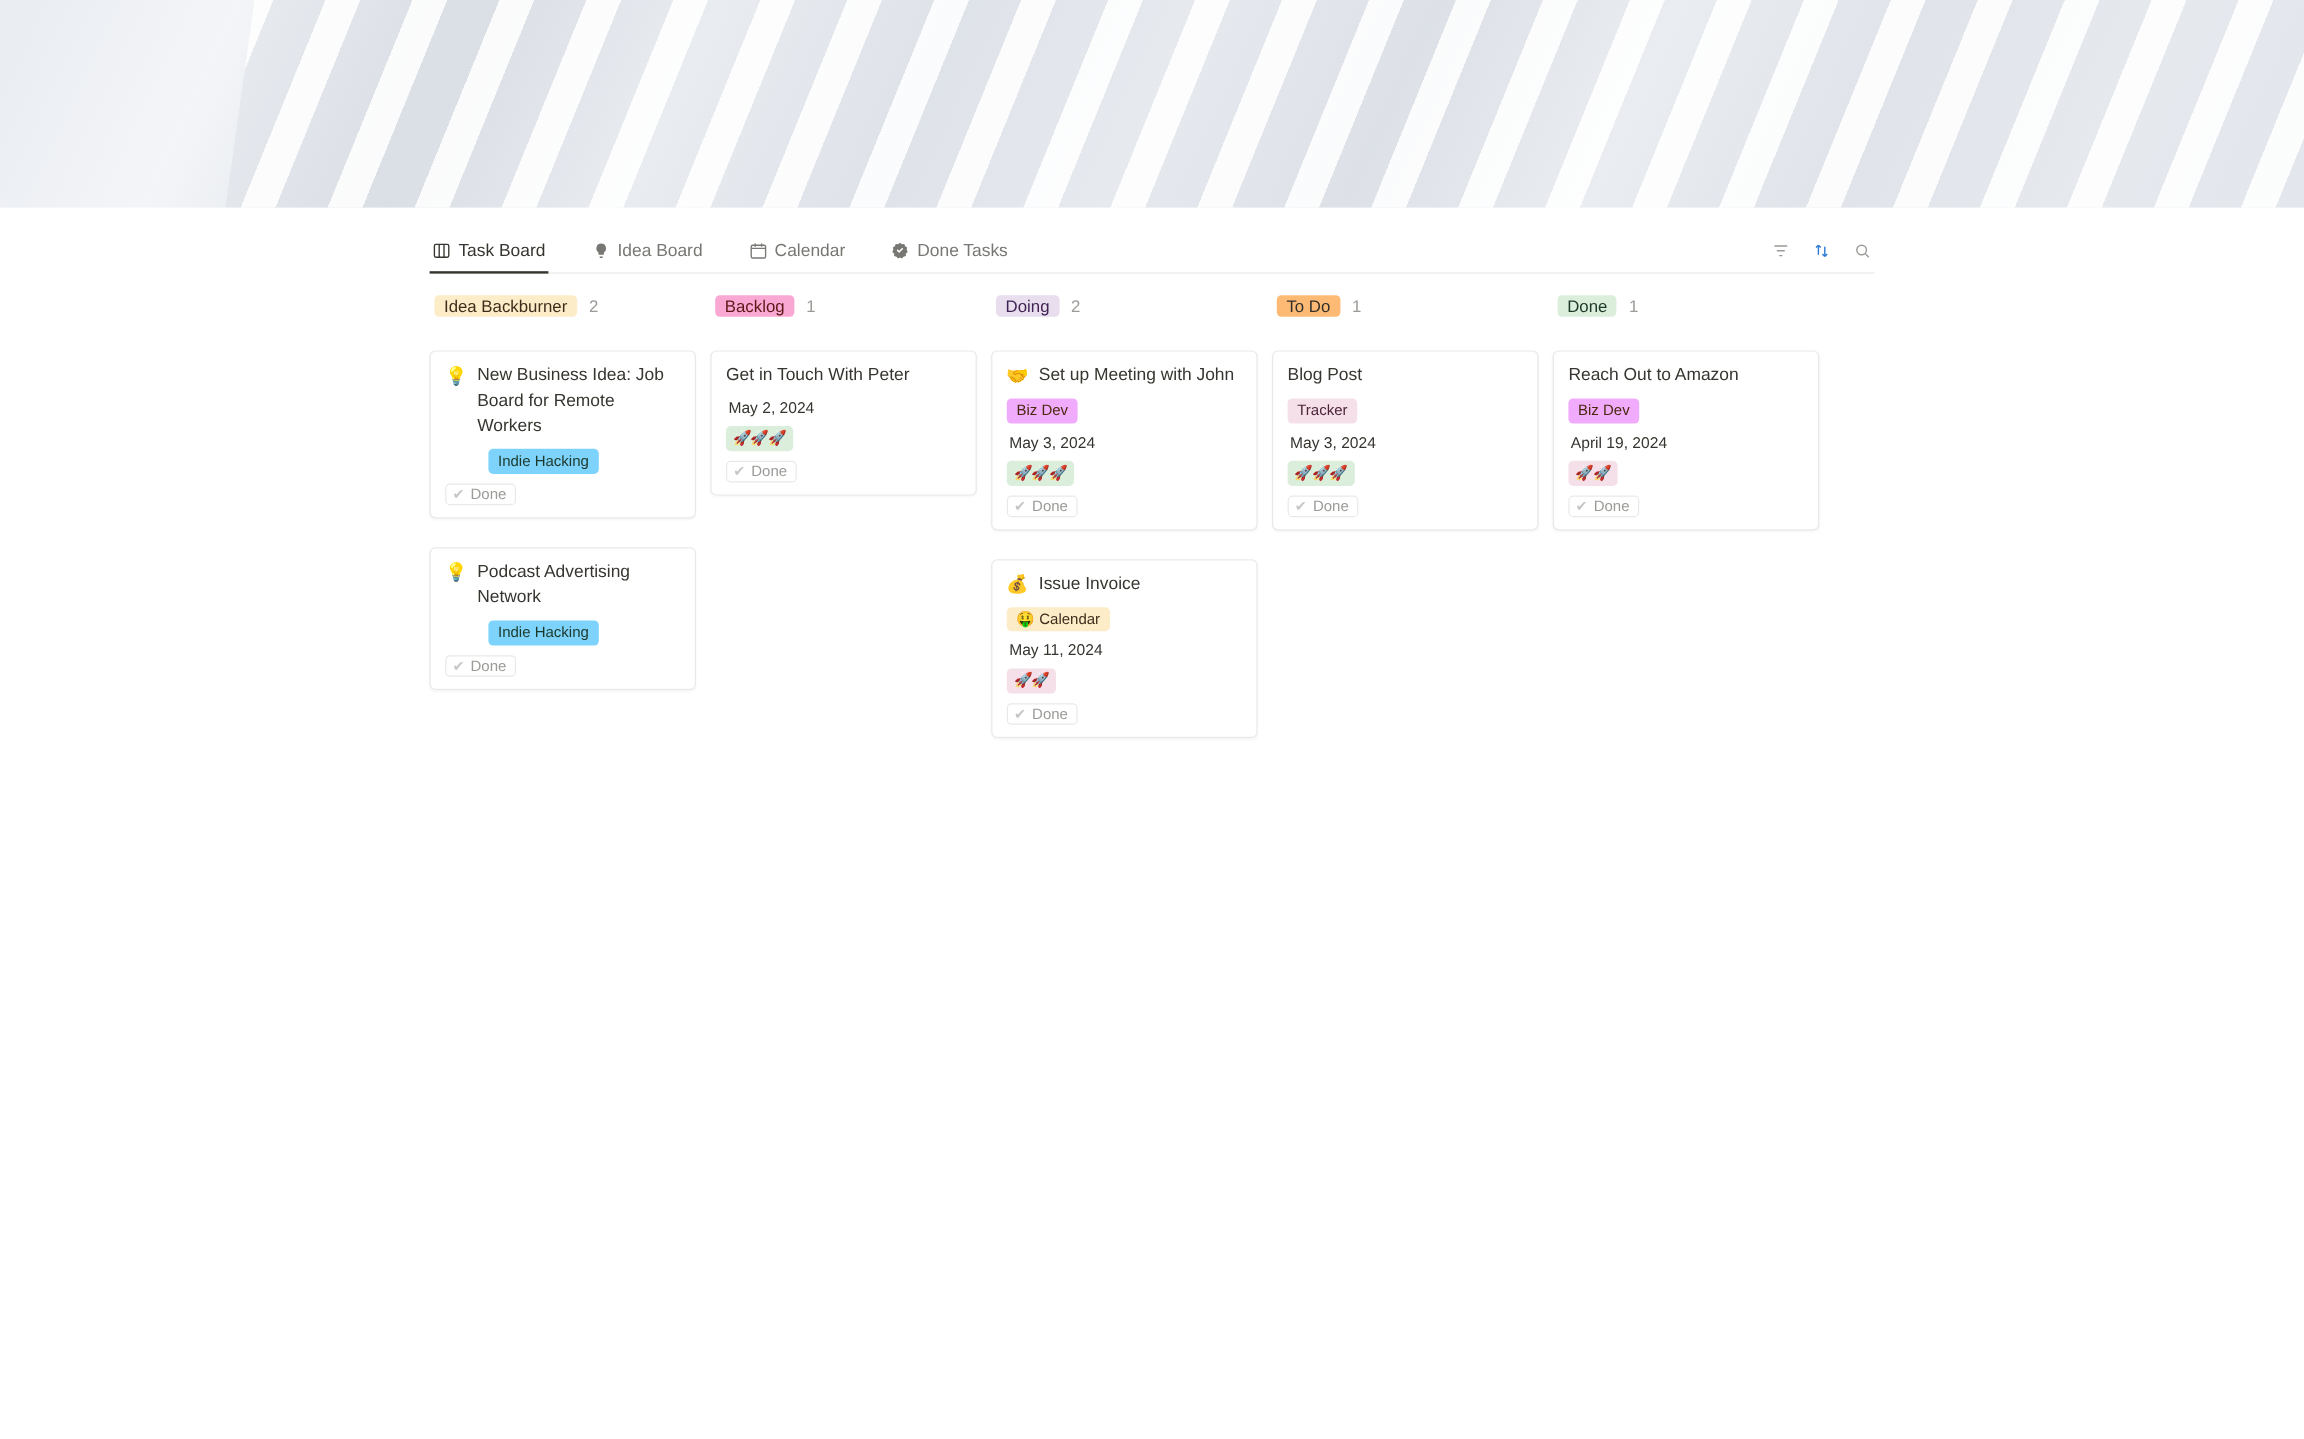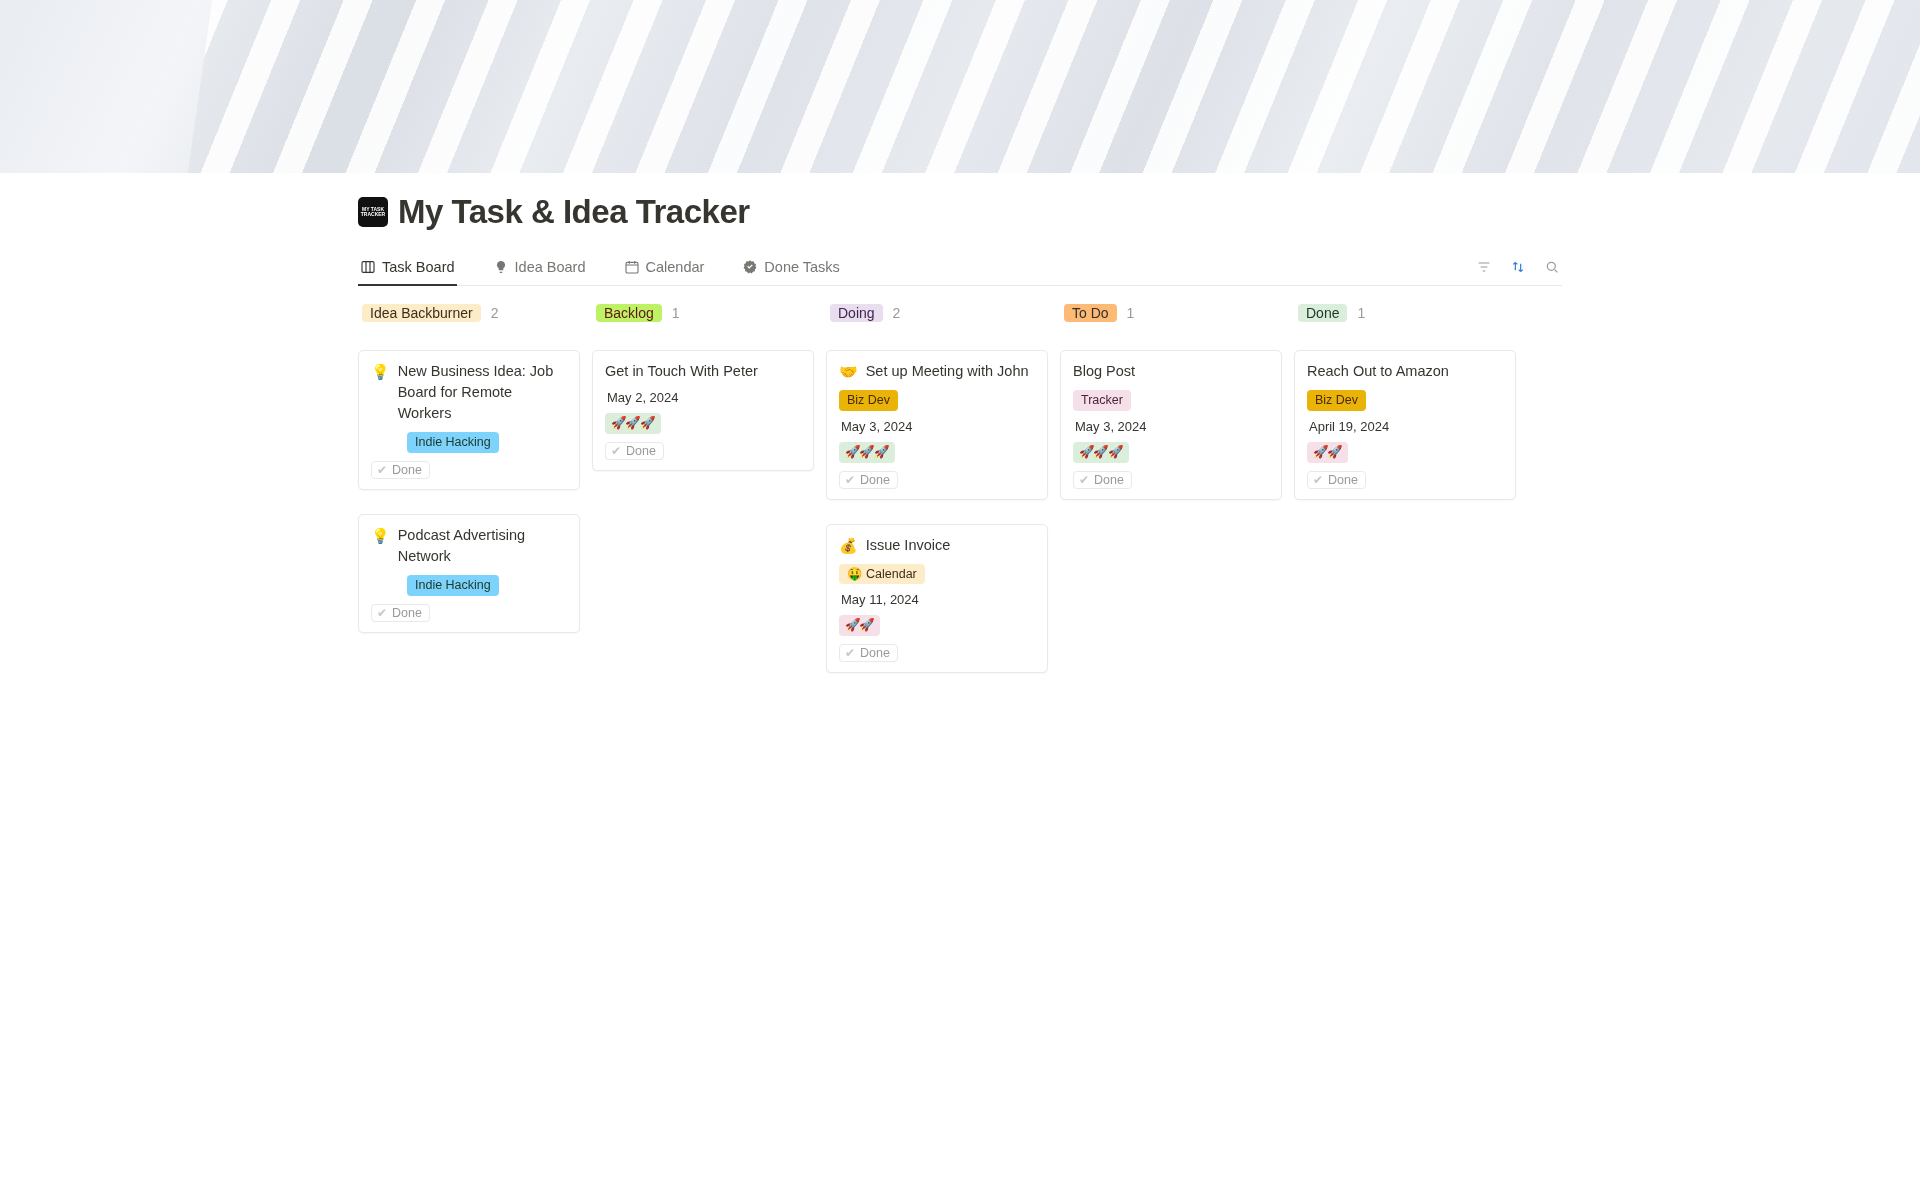--- a/index.html
+++ b/index.html
@@ -129,21 +129,21 @@
     font-size: 14px;
     padding: 1px 8px;
     border-radius: 4px;
     font-weight: 400;
   }
   .column-count {
     font-size: 14px;
     color: #9b9a97;
   }
   .lbl-yellow    { background: #fdecc8; color: #402c1b; }
-  .lbl-red       { background: #bef264; color: #5d1715; }
+  .lbl-red       { background: #f9a8d4; color: #5d1715; }
   .lbl-purple    { background: #e8deee; color: #412454; }
   .lbl-gray      { background: #fdba74; color: #32302c; }
   .lbl-green-col { background: #dbeddb; color: #1c3829; }
 
   .card {
     background: #fff;
     border: 1px solid #e9e9e7;
     border-radius: 5px;
     padding: 10px 12px 10px 12px;
     box-shadow: 0 1px 2px rgba(15,15,15,0.04);
@@ -169,21 +169,21 @@
   }
   .tag {
     display: inline-block;
     font-size: 12.5px;
     padding: 1px 8px;
     border-radius: 4px;
     line-height: 1.5;
     width: fit-content;
   }
   .tag-green  { background: #7dd3fc; color: #1c3829; margin-left: 36px; }
-  .tag-orange { background: #eab308; color: #49290e; }
+  .tag-orange { background: #f0abfc; color: #49290e; }
   .tag-pink   { background: #f5e0e9; color: #4c2337; }
   .tag-yellow { background: #fdecc8; color: #402c1b; }
   .priority {
     display: inline-flex;
     align-items: center;
     gap: 0;
     font-size: 12.5px;
     padding: 1px 6px;
     border-radius: 4px;
     line-height: 1.5;
@@ -205,25 +205,20 @@
   }
   .done-pill .check { color: #c7c6c4; font-size: 12px; }
 </style>
 </head>
 <body>
 
 <div class="cover"></div>
 
 <div class="page">
 
-  <div class="title-row">
-    <div class="page-icon">MY TASK
-TRACKER</div>
-    <h1 class="page-title">My Task &amp; Idea Tracker</h1>
-  </div>
 
   <div class="view-tabs-row">
     <div class="view-tabs" id="view-tabs">
         <div class="view-tab active">
           <span class="tab-icon">
             <svg viewBox="0 0 24 24">
               <rect x="3" y="4" width="18" height="16" rx="2" fill="none" stroke="currentColor" stroke-width="1.7"></rect>
               <path d="M9 4v16M15 4v16" stroke="currentColor" stroke-width="1.7"></path>
             </svg>
           </span>

